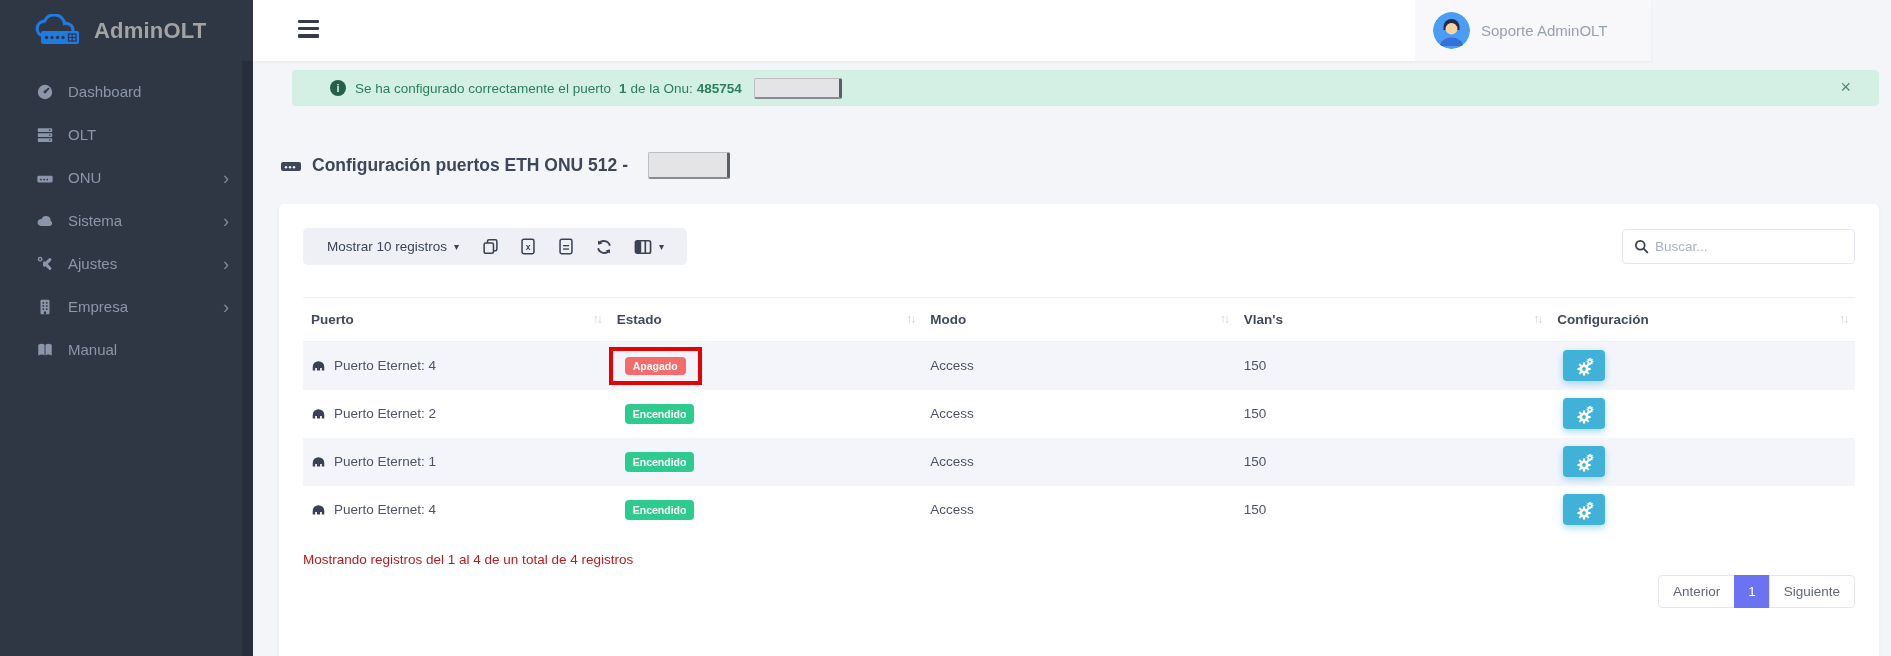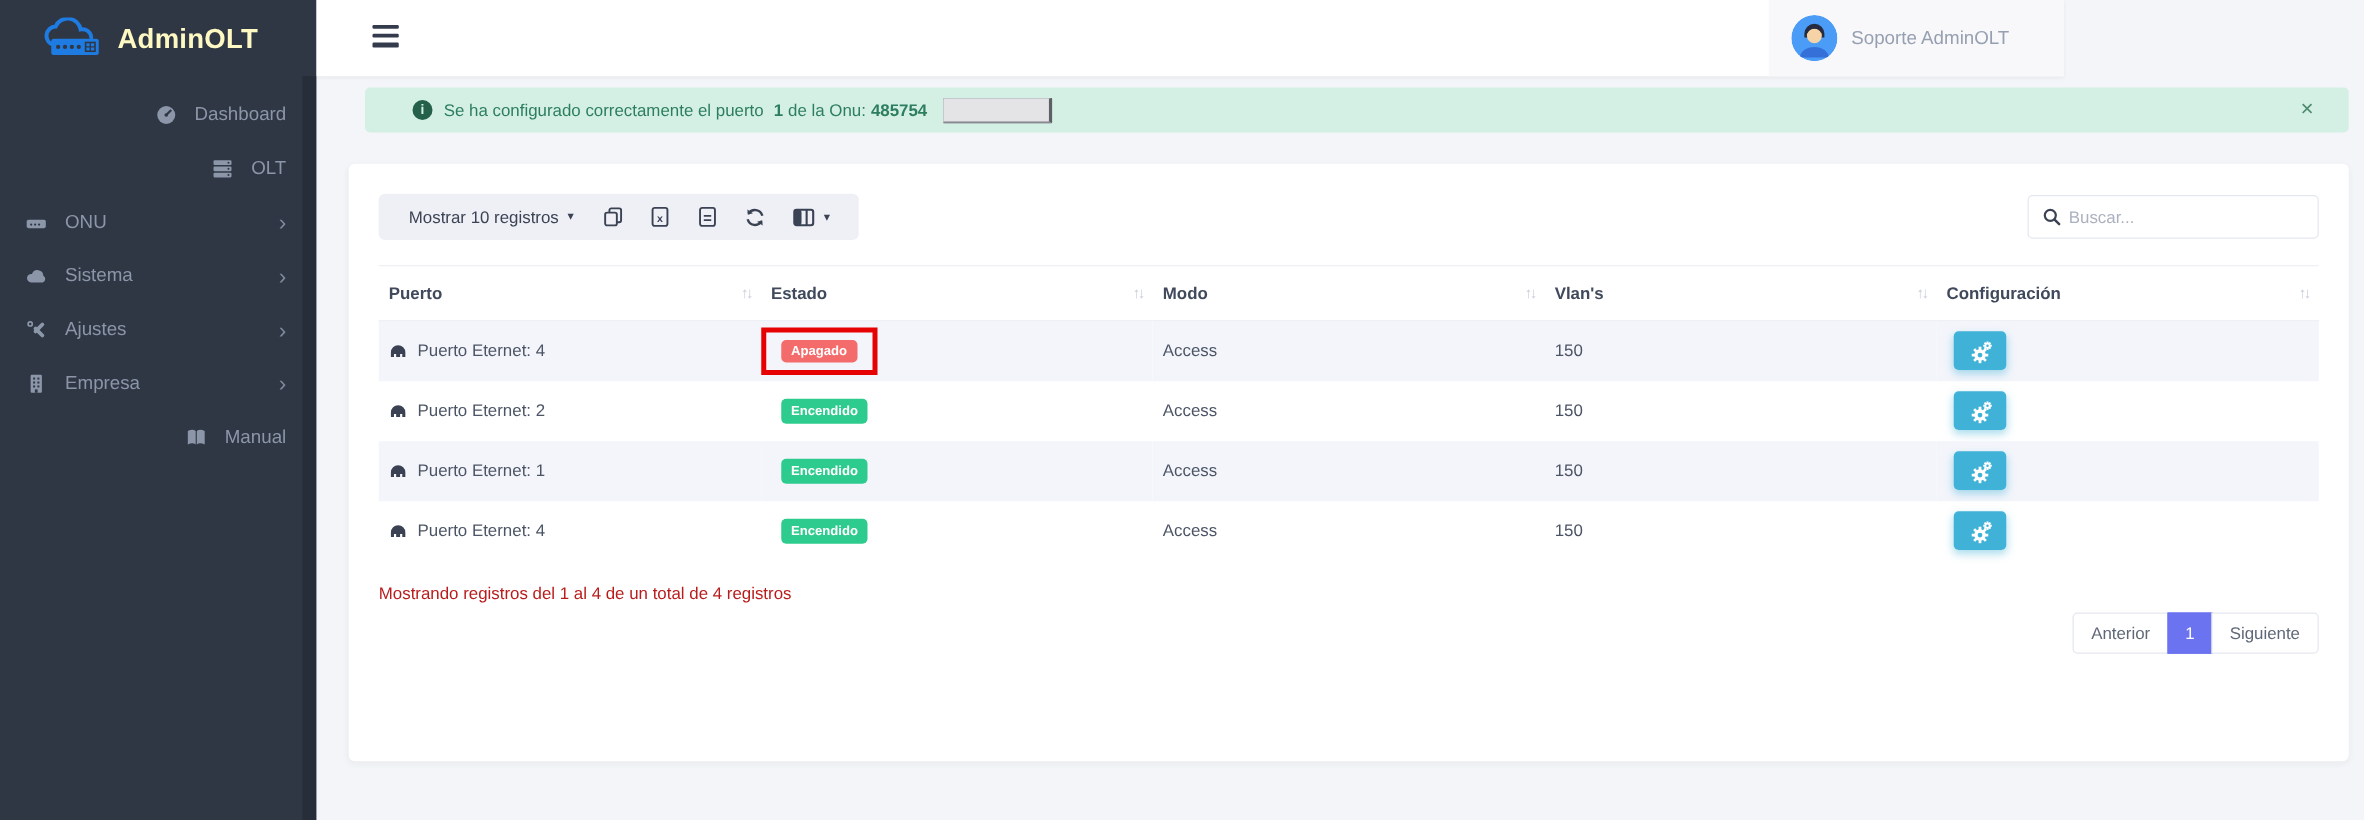--- a/index.html
+++ b/index.html
@@ -4,23 +4,23 @@
 <style>
   * { margin:0; padding:0; box-sizing:border-box; }
   html,body { width:1891px; height:656px; overflow:hidden; background:#f4f5f8;
     font-family:"Liberation Sans","DejaVu Sans",sans-serif; }
   .app { position:relative; width:1891px; height:656px; }
 
   
   .sidebar { position:absolute; left:0; top:0; width:253px; height:656px; background:#2f3744; z-index:5; }
   .sidebar::after { content:""; position:absolute; right:0; top:61px; bottom:0; width:11px; background:#272d39; }
   .logo { height:61px; display:flex; align-items:center; padding-left:33px; gap:9px; }
-  .logo-text { color:#fef9c3; font-size:22px; font-weight:bold; letter-spacing:.2px; }
+  .logo-text { color:#a3a3a3; font-size:22px; font-weight:bold; letter-spacing:.2px; }
   .nav { margin-top:9px; }
-  .nav-item { height:43px; display:flex; align-items:center; padding:0 24px 0 20px; color:#8b96a9; font-size:15px; cursor:pointer;justify-content:flex-end; }
+  .nav-item { height:43px; display:flex; align-items:center; padding:0 24px 0 36px; color:#8b96a9; font-size:15px; cursor:pointer; }
   .nav-item .nav-icon { width:18px; height:18px; margin-right:14px; display:inline-flex; align-items:center; justify-content:center; color:#8b96a9; flex:0 0 18px; }
   .nav-item .chev { margin-left:auto; font-size:18px; line-height:1; color:#7f8b9f; }
 
   
   .topbar { position:absolute; left:253px; top:0; width:1398px; height:61px; background:#fff; z-index:4;
     box-shadow:0 1px 3px rgba(20,30,50,.06); }
   .hamburger { position:absolute; left:45px; top:20px; width:22px; height:20px; background:none; border:none; cursor:pointer; }
   .hamburger span { display:block; width:21px; height:3.2px; background:#333b4d; border-radius:1px; margin-bottom:4px; }
   .user-box { position:absolute; right:0; top:0; width:236px; height:61px; background:#f8f8fb; display:flex; align-items:center; padding-left:18px; gap:11px; cursor:pointer; }
   .avatar { width:37px; height:37px; border-radius:50%; overflow:hidden; flex:0 0 37px; }
@@ -53,21 +53,21 @@
   .btn-strip { display:flex; align-items:center; height:37px; background:#eef0f6; border-radius:5px; padding:0 12px; }
   .length-select { display:flex; align-items:center; padding:0 12px; font-size:13.5px; color:#3c4354; cursor:pointer; }
   .length-select .caret, .tool-caret { font-size:10px; color:#3c4354; margin-left:7px; }
   .tool-btn { width:38px; height:37px; background:none; border:none; display:inline-flex; align-items:center; justify-content:center; color:#3a4254; cursor:pointer; }
   .search-box { width:233px; height:35px; border:1px solid #e4e7ef; border-radius:4px; background:#fff;
     display:flex; align-items:center; padding:0 11px; gap:6px; }
   .search-box input { border:none; outline:none; width:100%; font-size:13.5px; color:#556; background:transparent; font-family:inherit; }
   .search-box input::placeholder { color:#aab1c0; }
 
   
-  table { width:100%; border-collapse:collapse; table-layout:fixed; margin-top:20px; }
+  table { width:100%; border-collapse:collapse; table-layout:fixed; margin-top:32px; }
   col.c1,col.c5 { width:19.7%; } col.c2,col.c3,col.c4 { width:20.2%; }
   thead th { padding:14px 8px; font-size:13.5px; font-weight:bold; color:#404a5c; text-align:left;
     border-top:1px solid #eef0f5; border-bottom:1px solid #eef0f5; cursor:pointer; }
   thead th .sort { float:right; color:#c9cedb; font-size:12px; font-weight:normal; letter-spacing:-2px; }
   .filter-row td { padding:8px; }
   .filter-row input { width:100%; height:34px; border:1px solid #e0e4ed; border-radius:4px; padding:0 12px;
     font-size:13.5px; color:#556; font-family:inherit; outline:none; }
   .filter-row input::placeholder { color:#a9b0c0; }
   tbody td { height:48px; padding:0 8px; font-size:13.5px; color:#4c5565; vertical-align:middle; }
   tbody tr:nth-child(odd) { background:#f4f5fb; }
@@ -226,20 +226,32 @@
     <div class="alert">
       <span class="info-icon">i</span>
       <span class="gap">Se ha configurado correctamente el puerto</span>
       <b>1</b>
       <span>de la Onu:</span>
       <b>485754</b>
       <span class="redact redact-sm"></span>
       <button class="alert-close">×</button>
     </div>
 
+    <div class="page-title">
+      <span class="title-icon">
+        <svg width="22" height="18" viewBox="0 0 22 18">
+            <rect x="1" y="5" width="20" height="9" rx="2" fill="currentColor"></rect>
+            <circle cx="6" cy="10.2" r="1.2" fill="#f4f5f8"></circle>
+            <circle cx="10" cy="10.2" r="1.2" fill="#f4f5f8"></circle>
+            <circle cx="14" cy="10.2" r="1.2" fill="#f4f5f8"></circle>
+          </svg>
+      </span>
+      <span>Configuración puertos ETH ONU 512 -</span>
+      <span class="redact redact-lg"></span>
+    </div>
 
     <div class="card">
 
       <div class="toolbar">
         <div class="btn-strip">
           <div class="length-select">
             <span>Mostrar 10 registros</span>
             <span class="caret">▾</span>
           </div>
           <button class="tool-btn">

